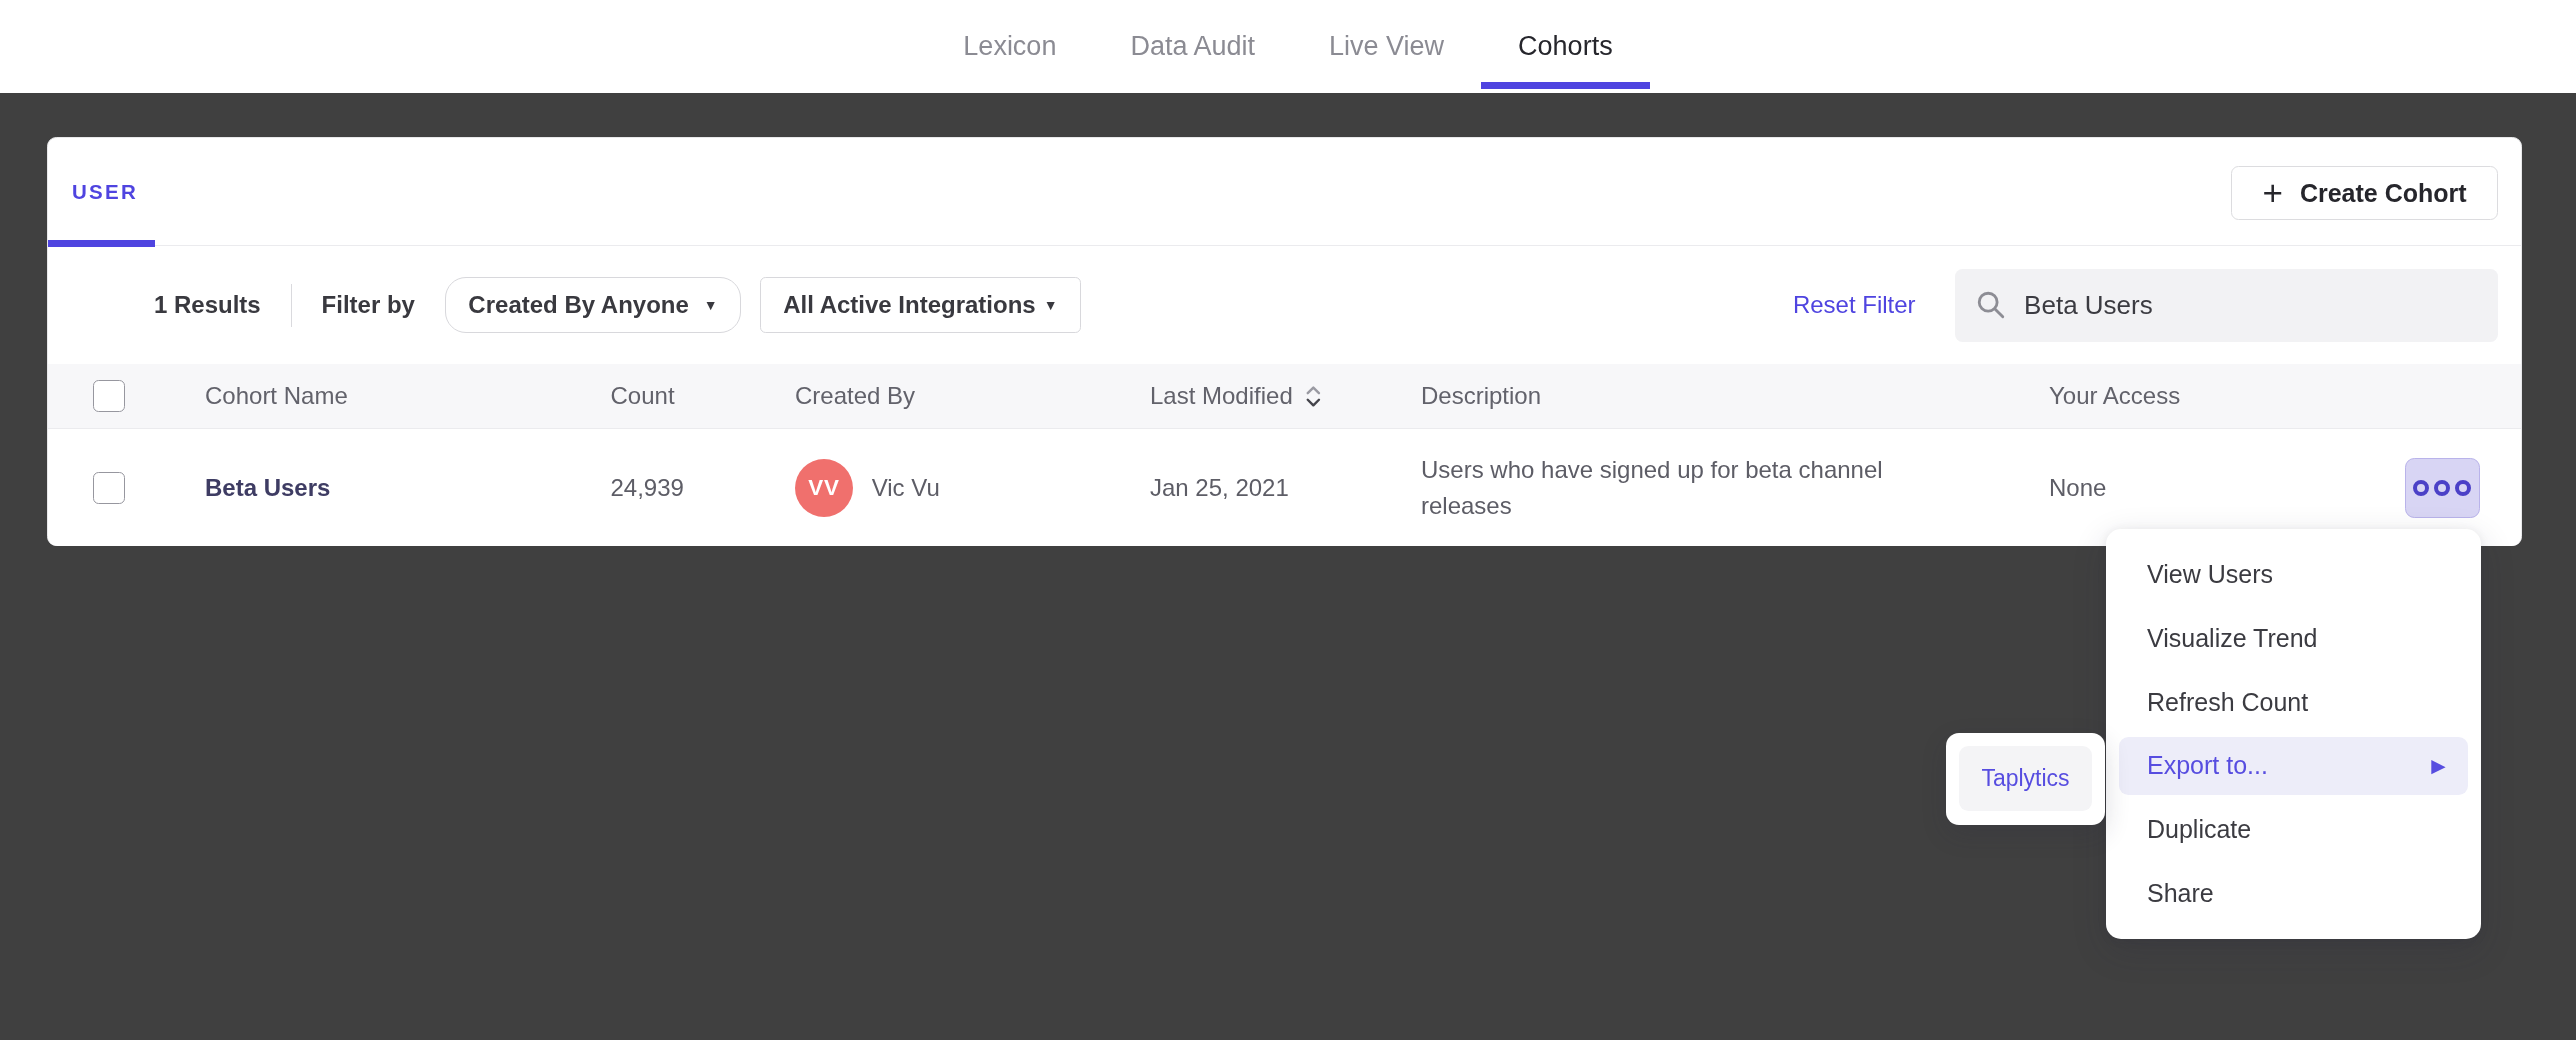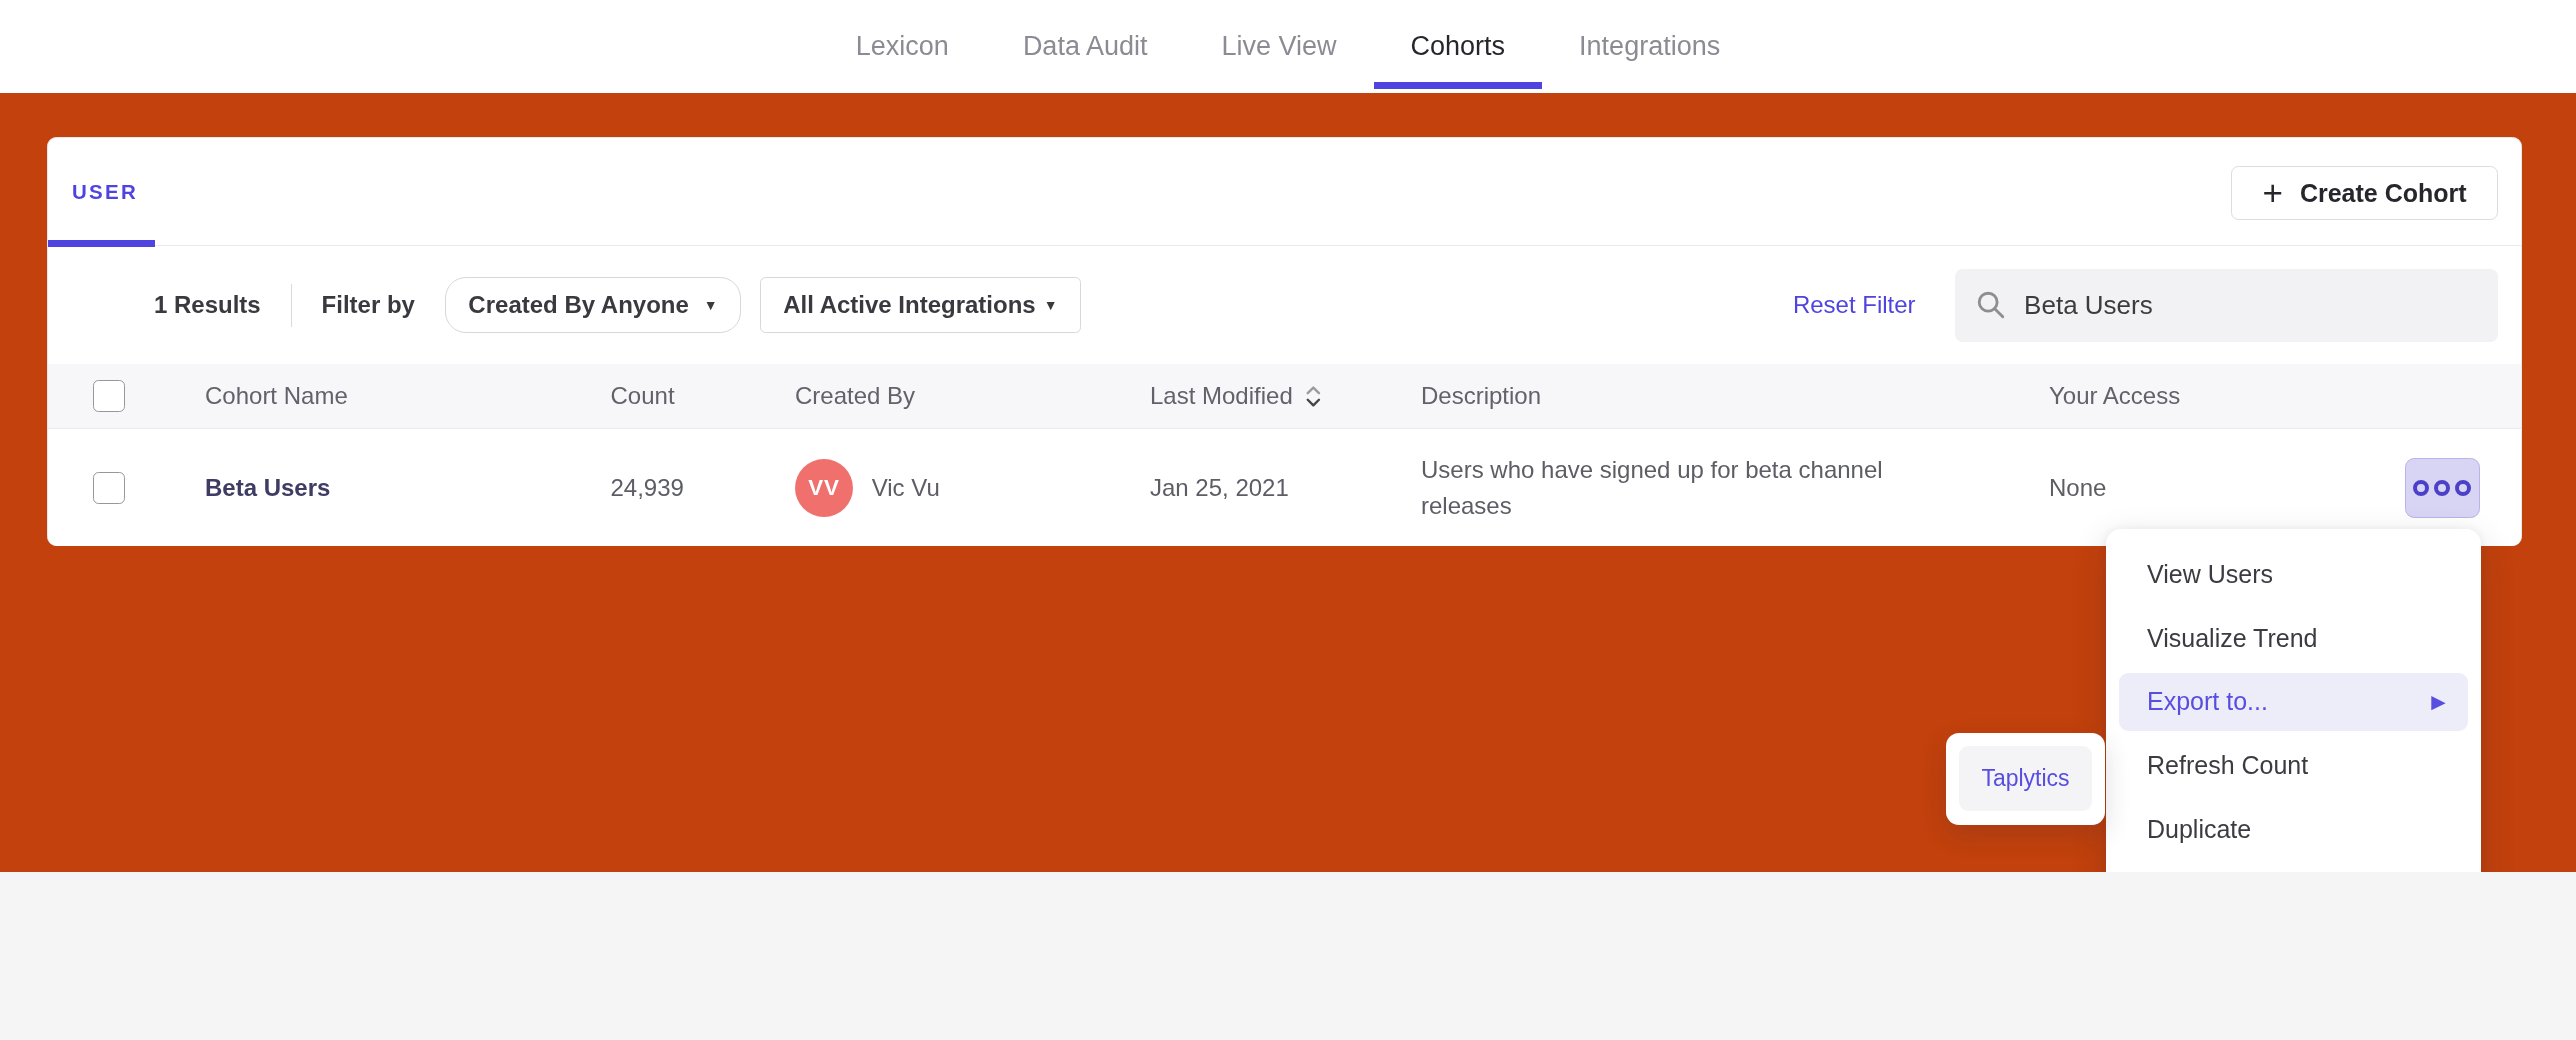--- a/index.html
+++ b/index.html
@@ -1,19 +1,19 @@
 <!DOCTYPE html>
 <html style="font-size:15px"><head>
 <meta charset="utf-8">
 <style>
   * { margin:0; padding:0; box-sizing:border-box; }
   html,body { background:#f5f5f6; }
   #app {
-    position:relative; width:2576px; height:872px;
-    background:#c2410c; overflow:hidden;
+    position:relative; width:2576px; height:1040px;
+    background:#404040; overflow:hidden;
     font-family:"Liberation Sans", sans-serif;
     -webkit-font-smoothing:antialiased;
   }
 
   
   .topnav {
     position:absolute; top:0; left:0; width:2576px; height:93px;
     background:#ffffff; display:flex; justify-content:center;
   }
   .nav-item {
@@ -146,21 +146,20 @@
 <div id="app">
 
   <div class="topnav">
     <div class="nav-item">Lexicon</div>
     <div class="nav-item">Data Audit</div>
     <div class="nav-item">Live View</div>
     <div class="nav-item active">
       <span>Cohorts</span>
       <div class="nav-underline"></div>
     </div>
-    <div class="nav-item">Integrations</div>
   </div>
 
   <div class="card">
 
     <div class="card-tabs-row">
       <div class="user-tab">USER</div>
       <div class="user-tab-underline"></div>
       <button class="create-btn">
         <span class="create-plus">+</span>
         <span>Create Cohort</span>
@@ -235,25 +234,25 @@
           <span class="dot"></span>
           <span class="dot"></span>
         </div>
       </div>
     </div>
   </div>
 
   <div class="context-menu">
     <div class="menu-item">View Users</div>
     <div class="menu-item">Visualize Trend</div>
+    <div class="menu-item">Refresh Count</div>
     <div class="menu-item highlighted">
       <span>Export to...</span>
       <span class="submenu-arrow">▶</span>
     </div>
-    <div class="menu-item">Refresh Count</div>
     <div class="menu-item">Duplicate</div>
     <div class="menu-item">Share</div>
   </div>
 
   <div class="export-submenu">
     <div class="submenu-item">Taplytics</div>
   </div>
 
 </div>
 

